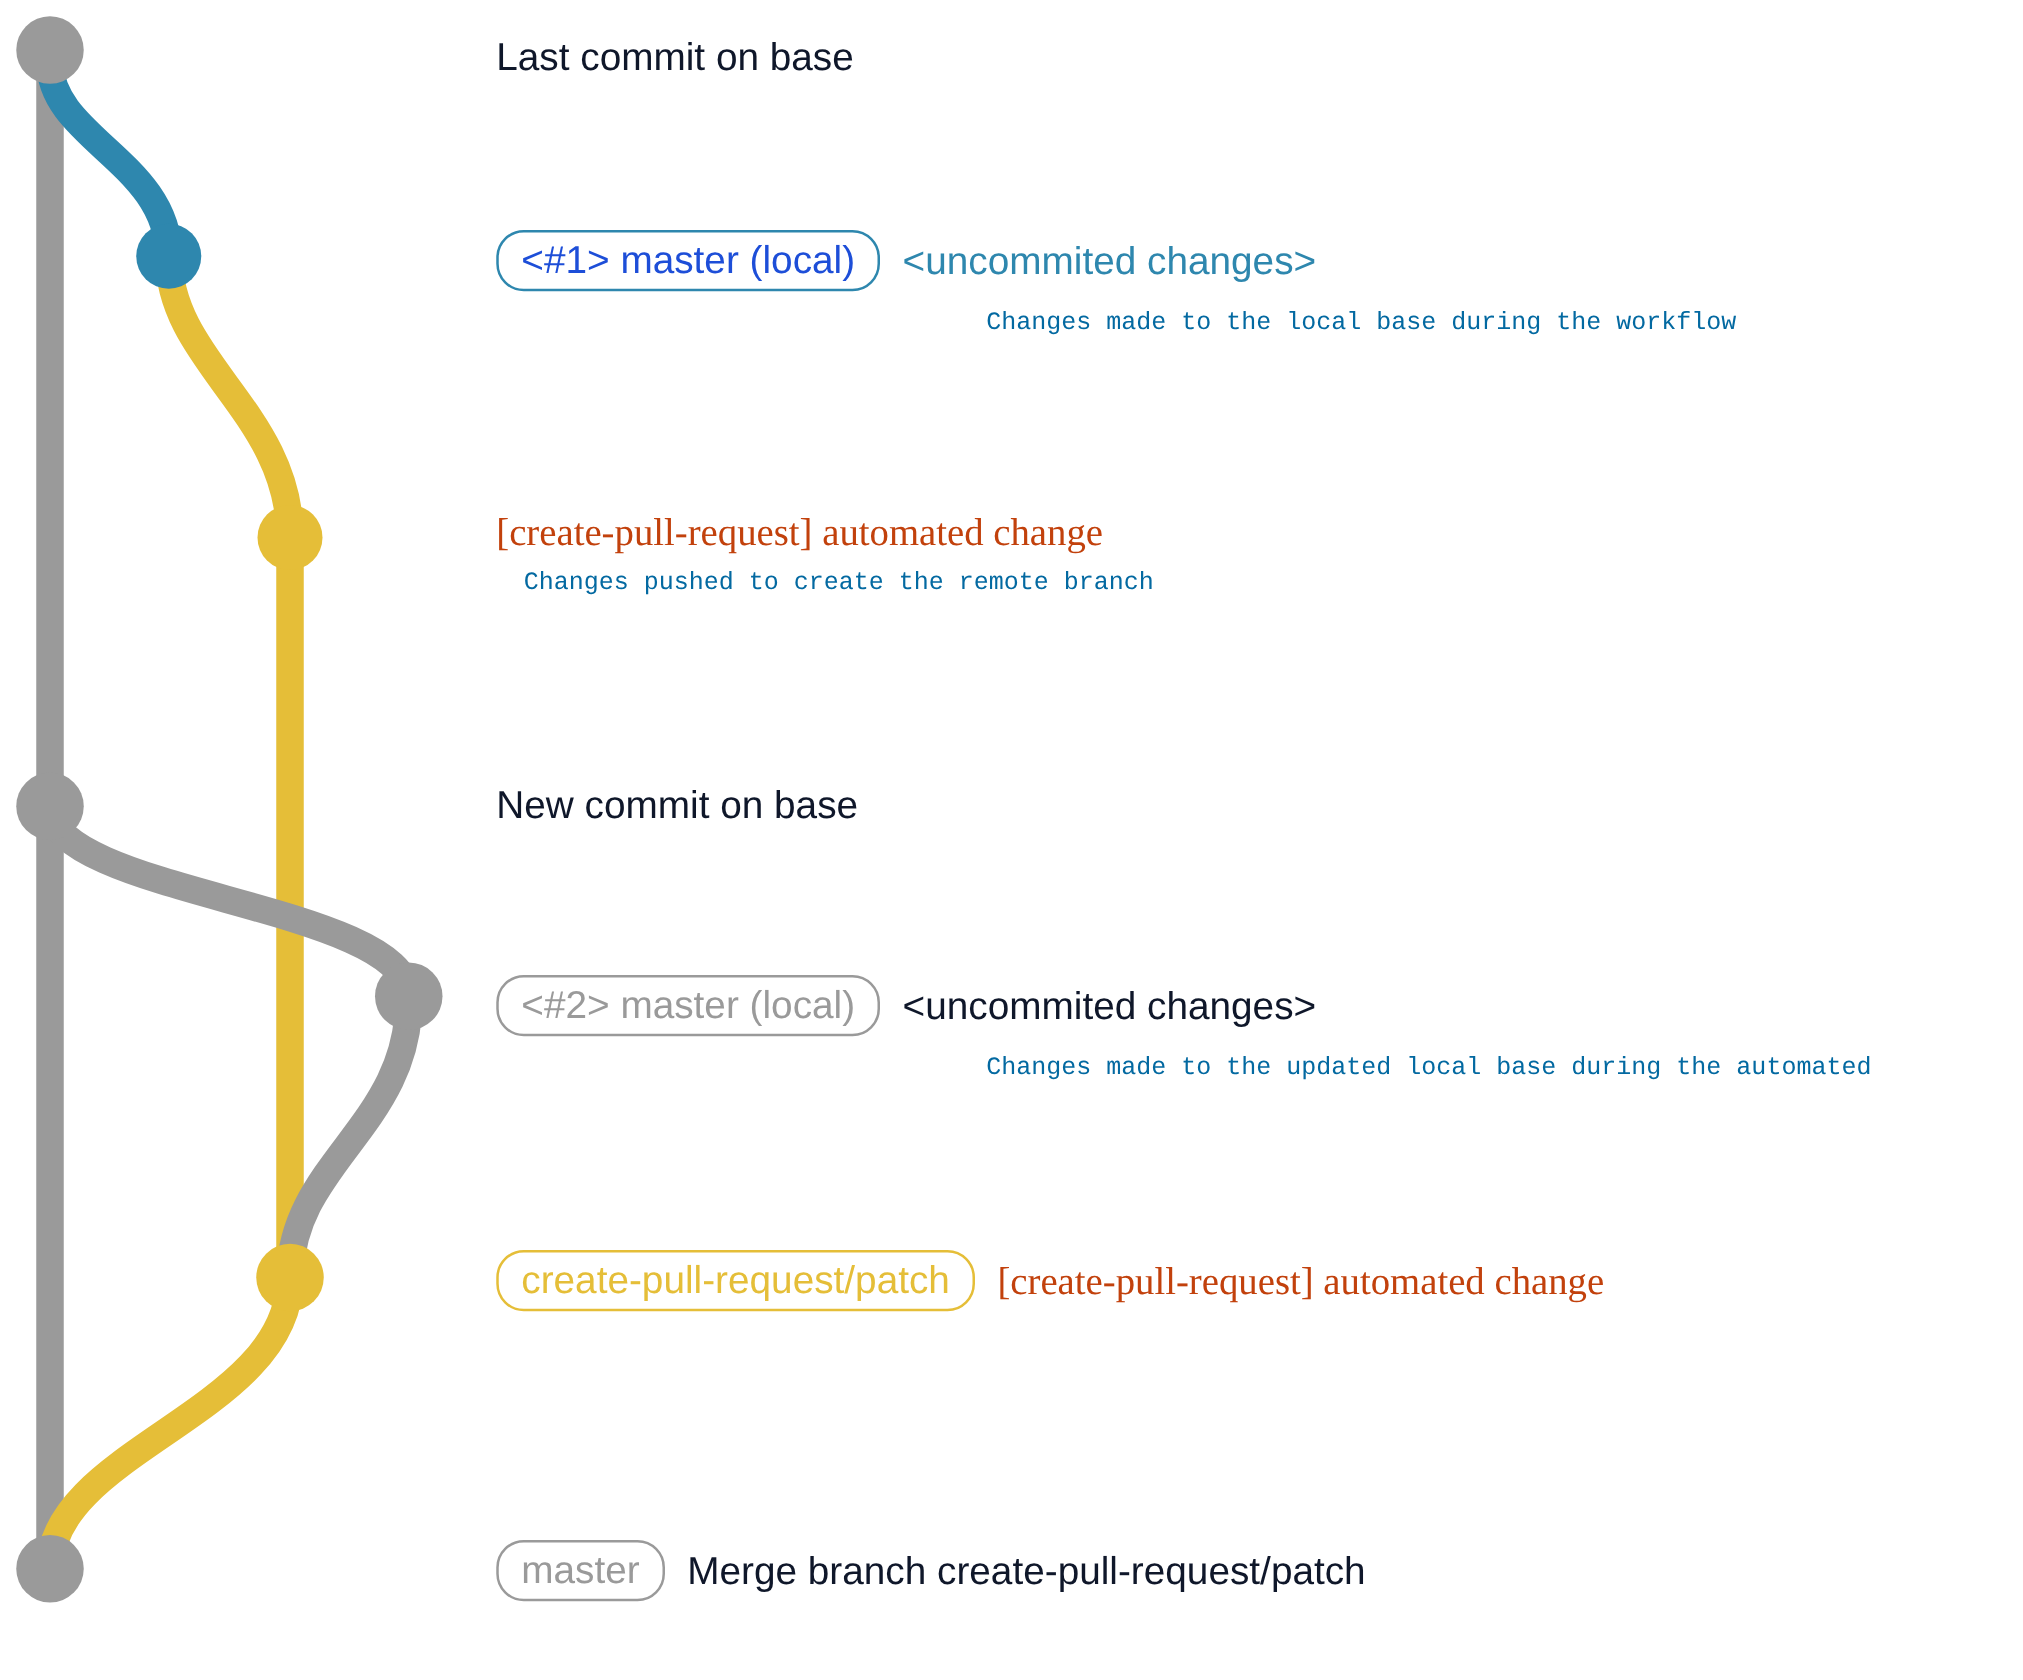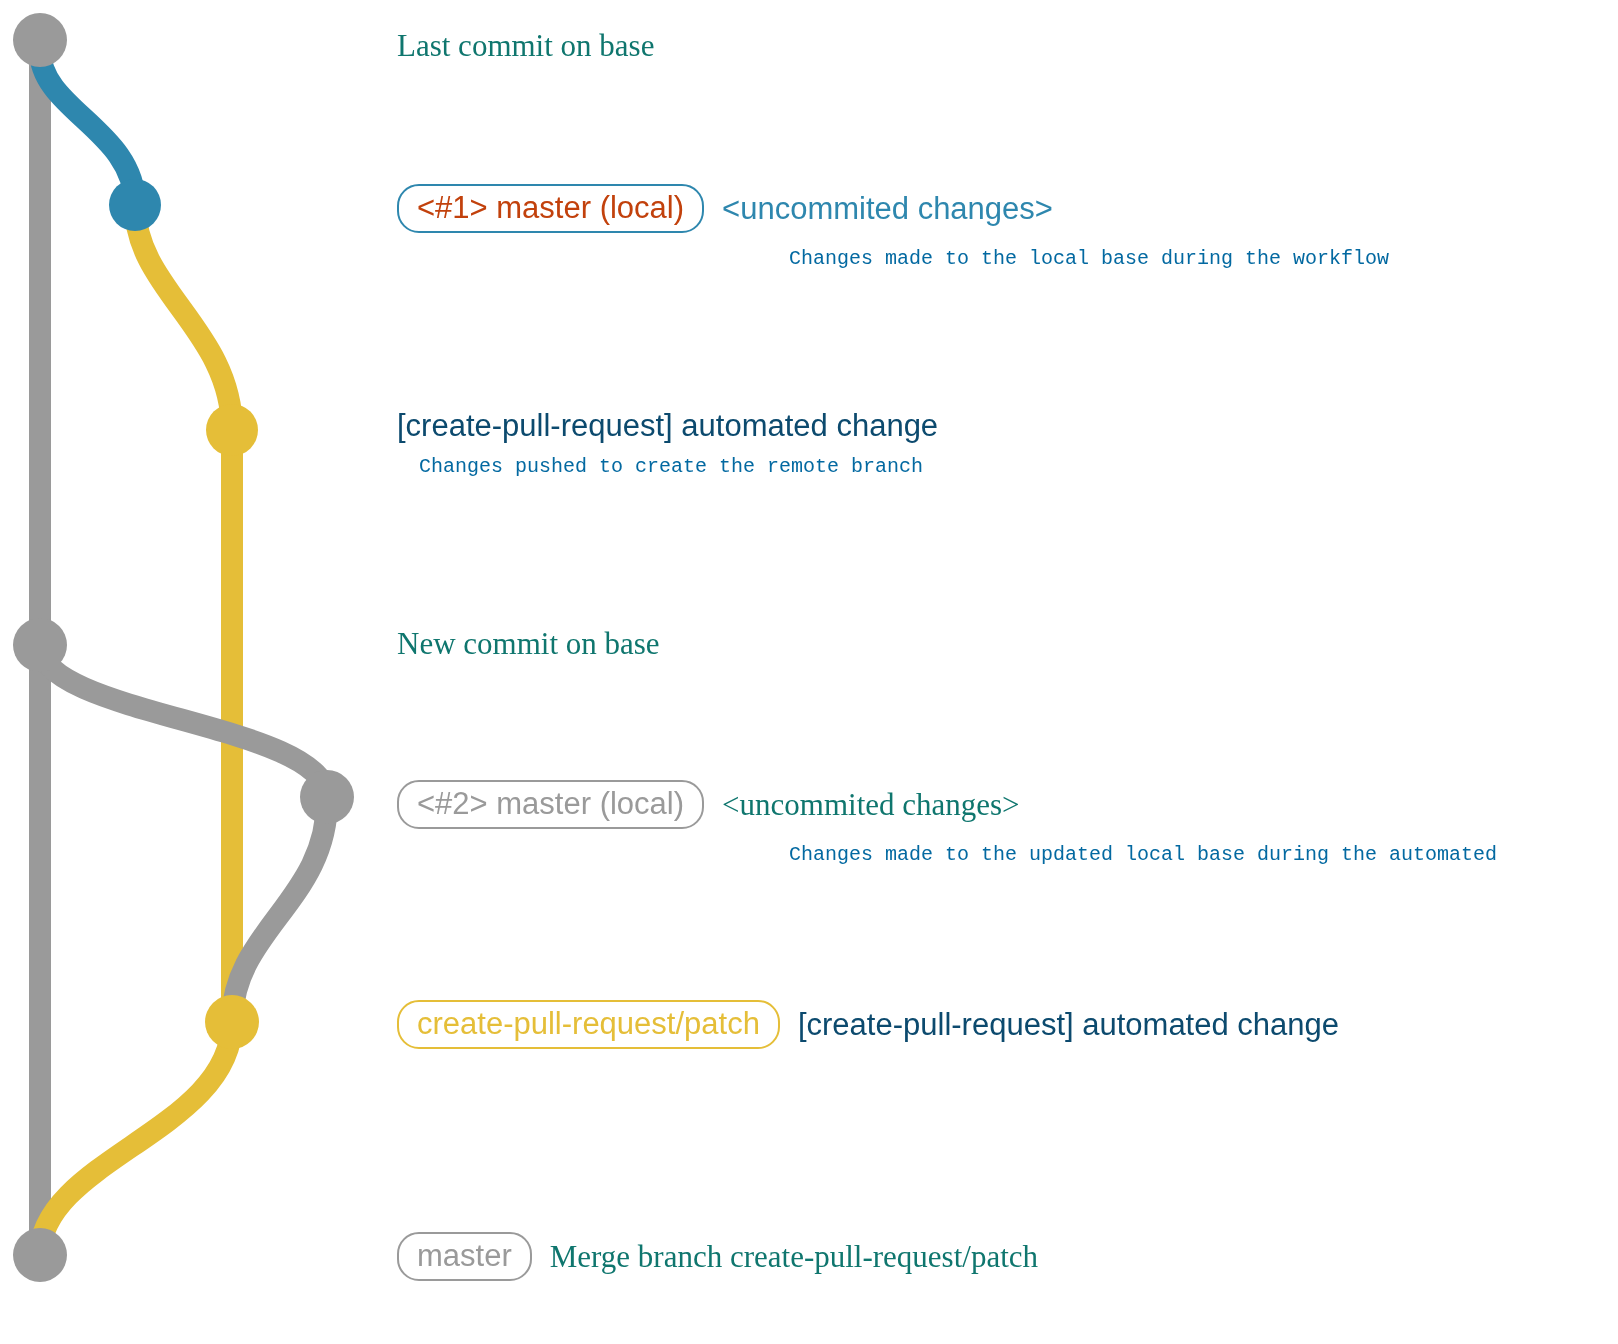--- a/index.html
+++ b/index.html
@@ -40,33 +40,33 @@
     display: inline-block;
     border: 2px solid #9a9a9a;
     border-radius: 22px;
     padding: 6px 18px 8px 18px;
     font-size: 31px;
     line-height: 1.0;
     color: #9a9a9a;
     background: #ffffff;
     font-family: "Liberation Sans", sans-serif;
   }
-  .badge.blue   { border-color: #2e87ae; color: #c2410c; }
+  .badge.blue   { border-color: #2e87ae; color: #1d4ed8; }
   .badge.yellow { border-color: #e5be38; color: #e5be38; }
   .badge.gray   { border-color: #9a9a9a; color: #9a9a9a; }
 
   .commit-msg {
     font-size: 31px;
     line-height: 1.0;
     font-family: "Liberation Sans", sans-serif;
     white-space: nowrap;
   }
   .commit-msg.blue   { color: #2e87ae; }
-  .commit-msg.yellow { color: #0c4a6e; }
-  .commit-msg.gray   { color: #0f766e; font-family: Liberation Serif, serif; }
+  .commit-msg.yellow { color: #c2410c; font-family: Liberation Serif, serif; }
+  .commit-msg.gray   { color: #0f172a; }
 
   .msg-gap { width: 18px; display: inline-block; }
 
   .desc {
     font-family: Liberation Mono, monospace;
     font-size: 20px;
     color: #0369a1;
     white-space: nowrap;
     margin-top: 14px;
   }

